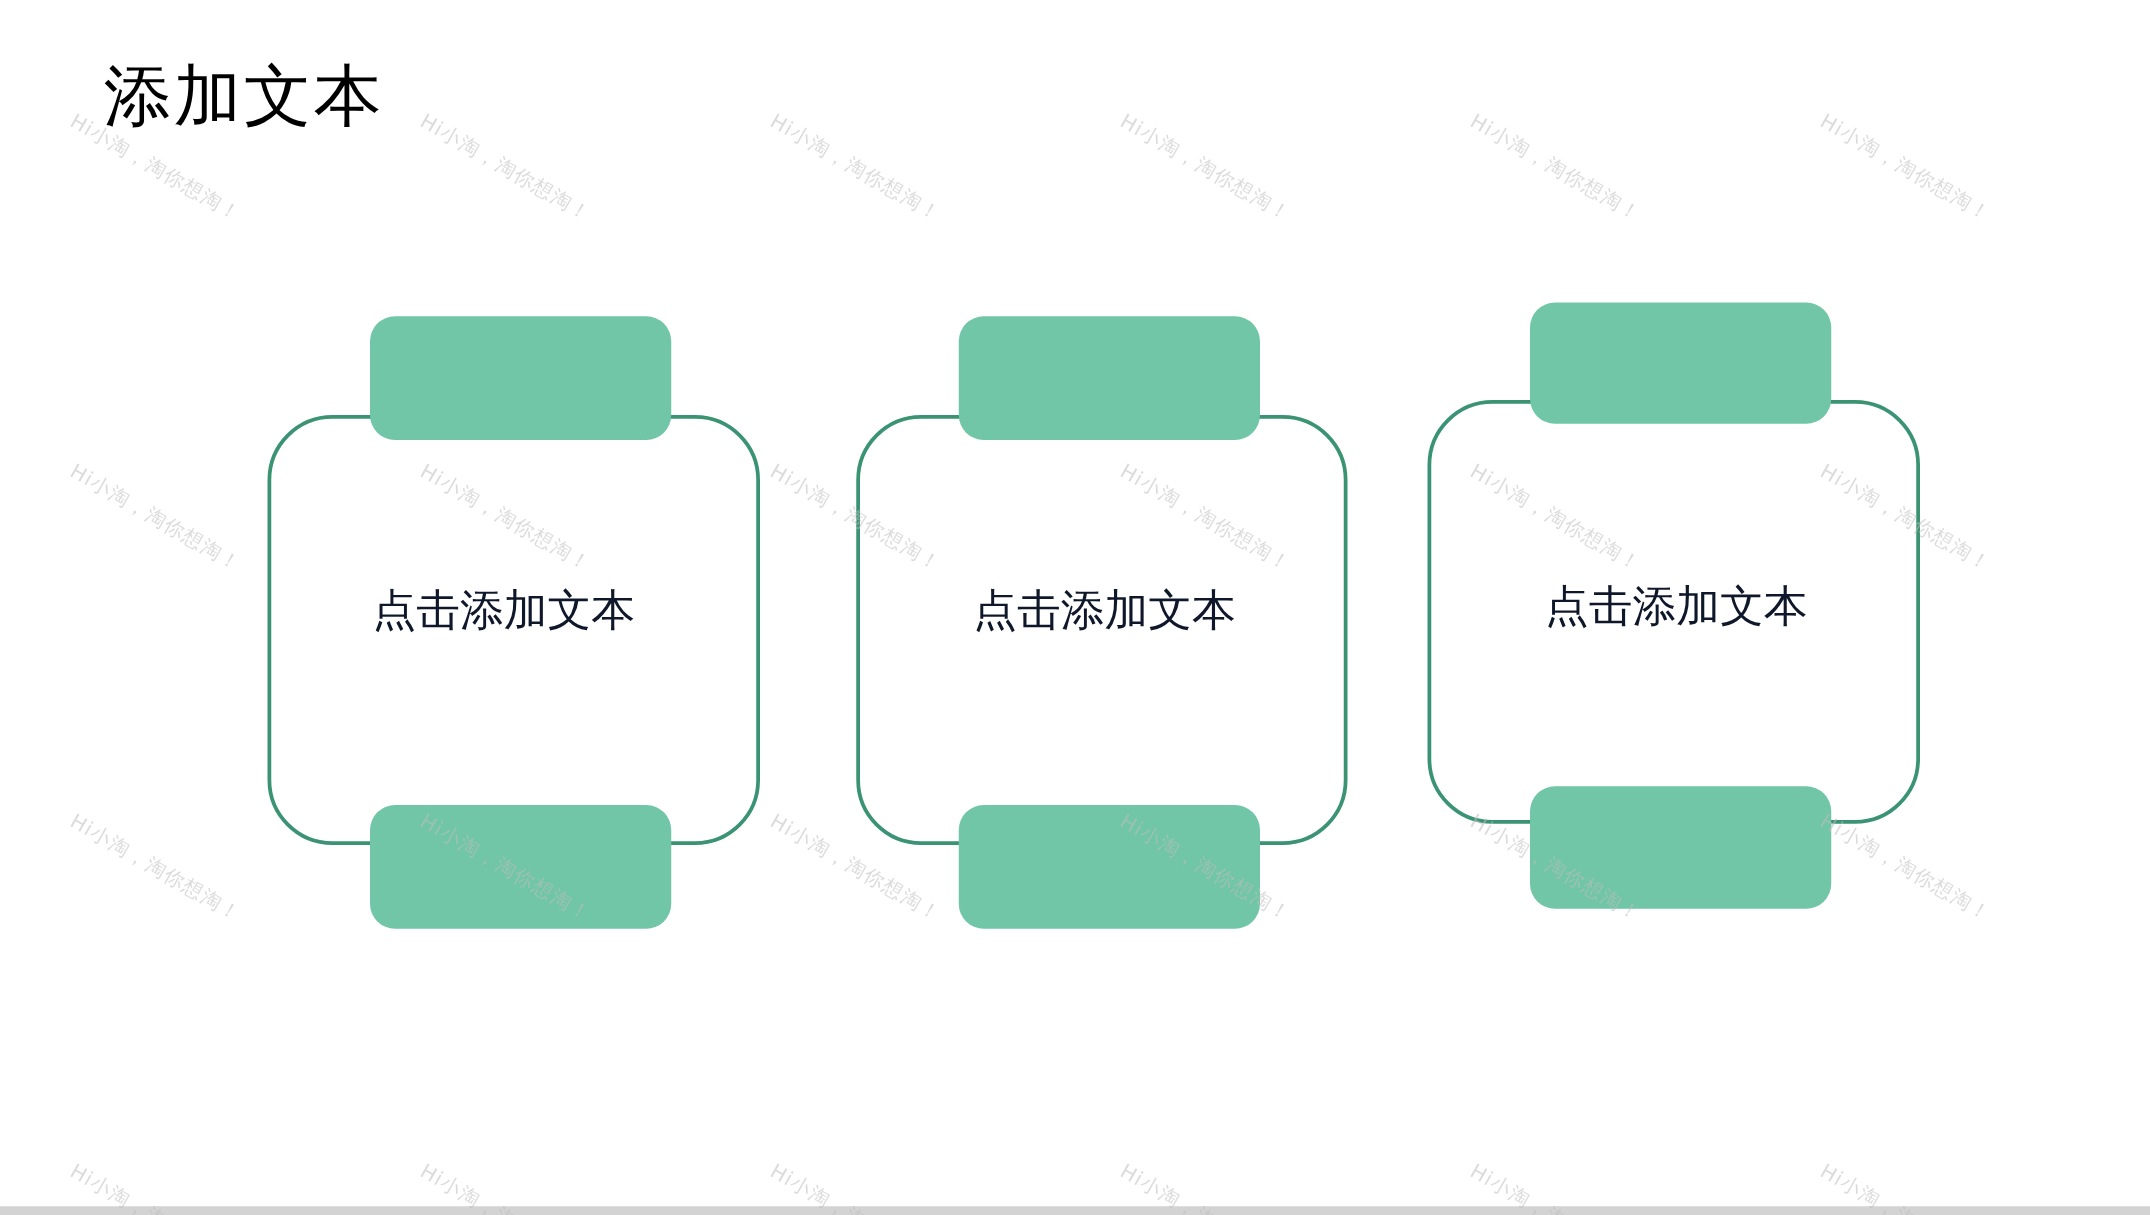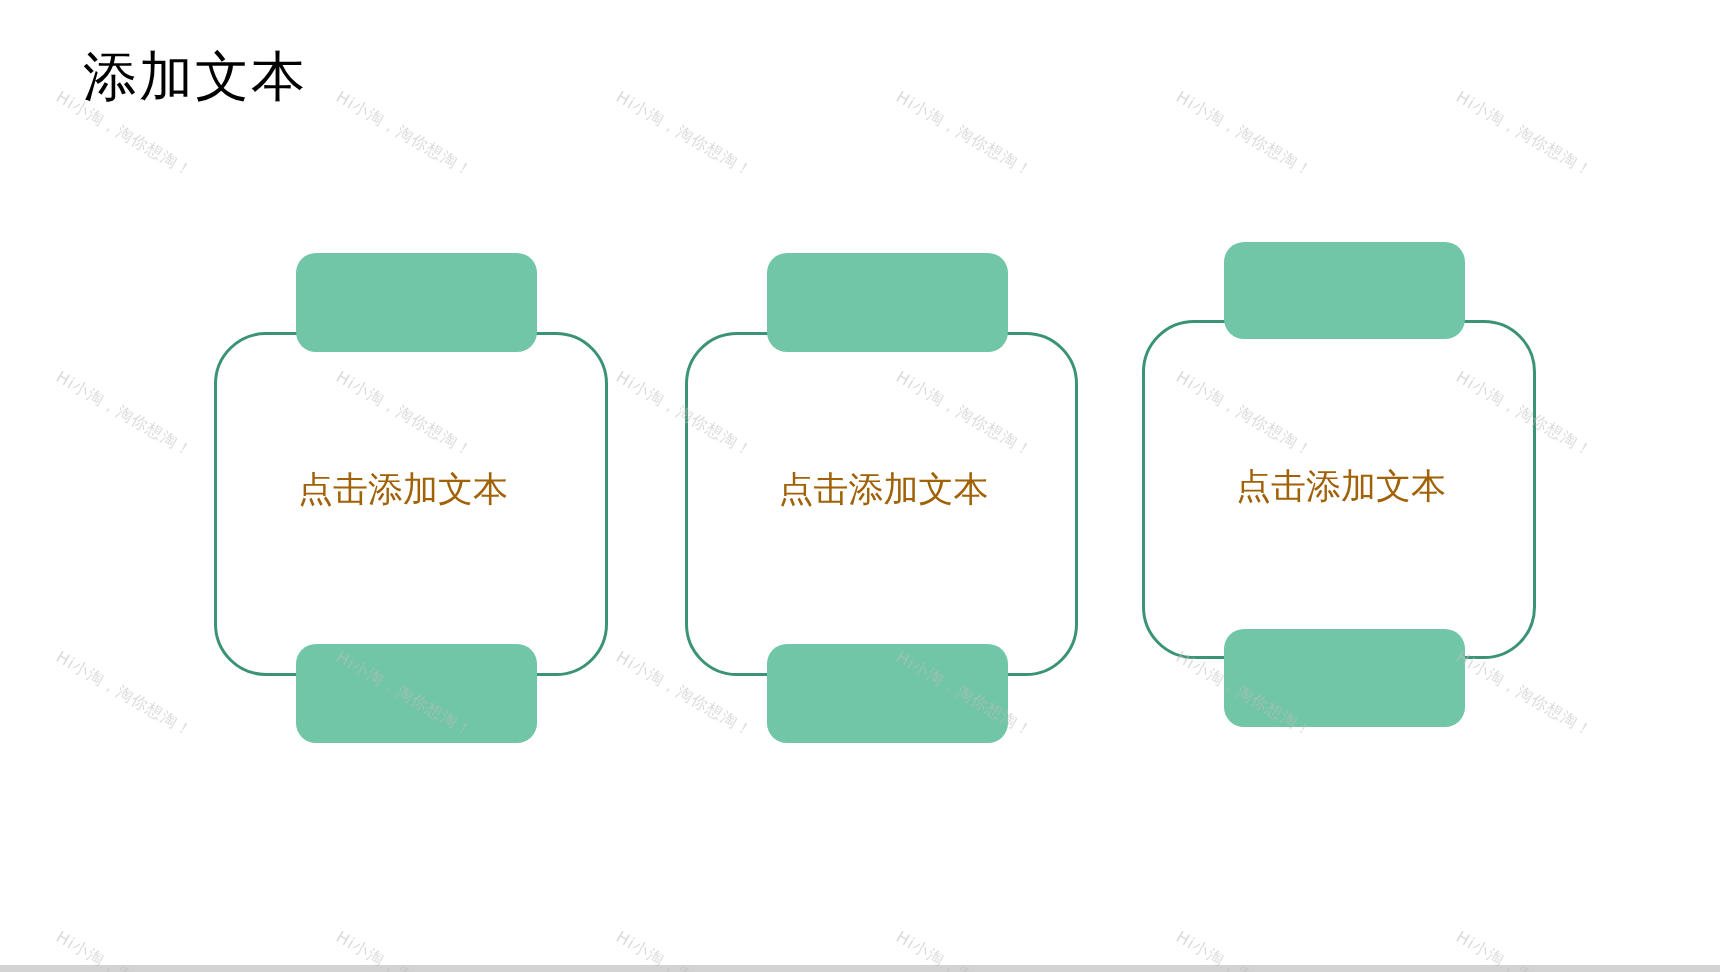--- a/index.html
+++ b/index.html
@@ -68,21 +68,21 @@
       position: absolute;
       background: #72c6a8;
       border-radius: 20px;
     }
     .card .label {
       position: absolute;
       left: 0; right: 0;
       text-align: center;
       font-size: 35px;
       line-height: 40px;
-      color: #a16207;
+      color: #0f172a;
       white-space: nowrap;
       z-index: 2;
     }
   </style>
 </head>
 <body>
 
 <div class="slide">
 
   <div class="title">添加文本</div>

